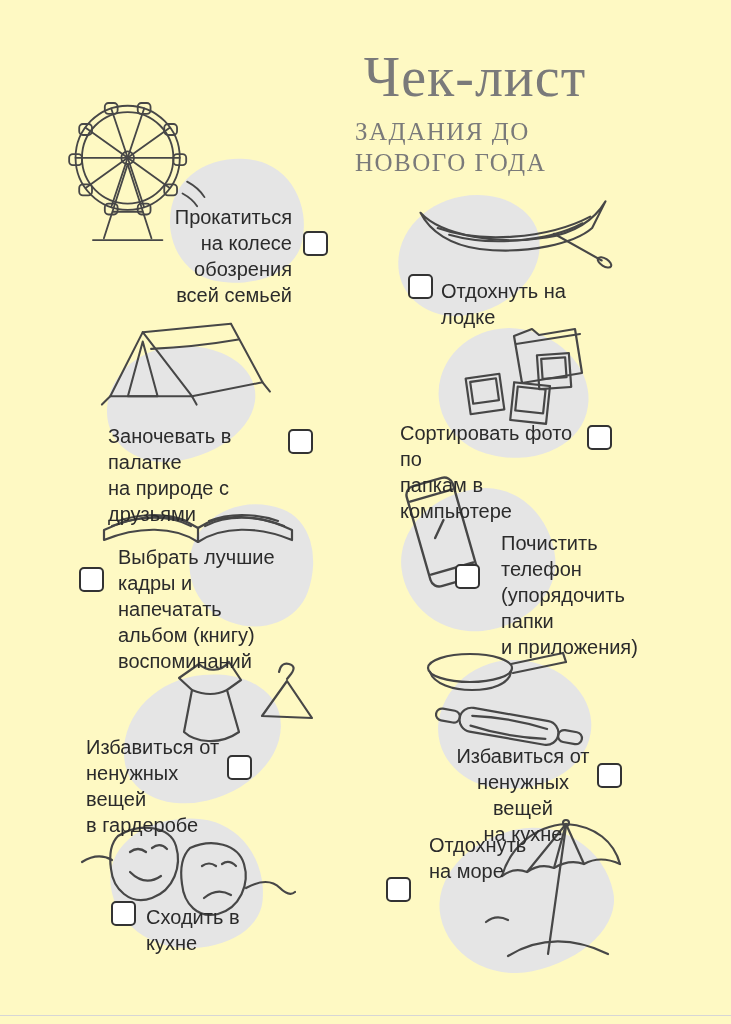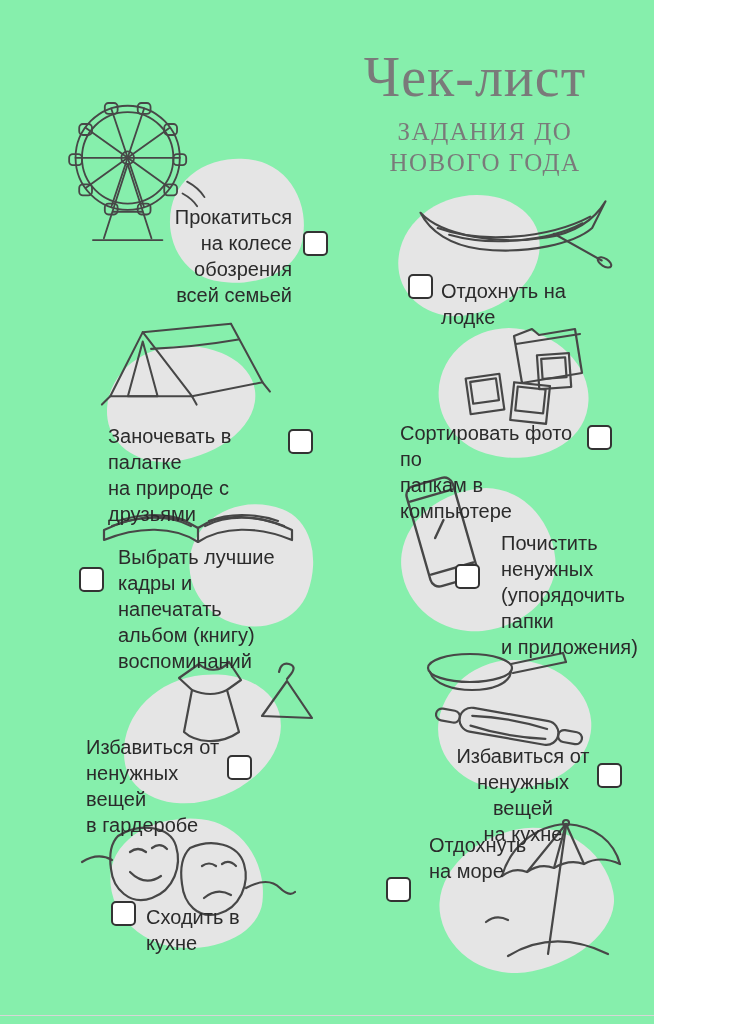--- a/index.html
+++ b/index.html
@@ -1,35 +1,35 @@
 <!DOCTYPE html>
 <html><head>
 <meta charset="utf-8">
 <style>
   html,body{margin:0;padding:0;background:#fff;}
   .page{
     position:relative;
-    width:654px;height:1024px;
-    background:#86efac;
+    width:731px;height:1024px;
+    background:#fef9c3;
     overflow:hidden;
     font-family:"Liberation Sans", sans-serif;
     color:#2b2b2b;
   }
   
   .title{
     position:absolute;left:330px;top:48px;width:290px;margin:0;
     font-family:"Liberation Serif", serif;
     font-weight:400;font-size:56px;line-height:1.05;
     color:#7a7a7a;text-align:center;letter-spacing:1px;
   }
   .subtitle{
     position:absolute;left:355px;top:116px;width:260px;
     font-family:"Liberation Serif", serif;
     font-size:25px;line-height:1.25;letter-spacing:1.5px;
-    color:#7a7a7a;text-align:center;white-space:pre-line;
+    color:#7a7a7a;white-space:pre-line;
   }
   
   .item{display:contents;}
   .blob,.icon,.label,.checkbox{position:absolute;}
   .blob{background:#e5e5e5;z-index:0;}
   .icon{z-index:1;}
   .icon svg{width:100%;height:100%;display:block;}
   .label{
     z-index:2;font-size:20px;line-height:26px;white-space:pre-line;
   }
@@ -285,21 +285,21 @@
       <svg viewBox="0 0 92 118">
           <g fill="none" stroke="#474747" stroke-width="2.4" stroke-linecap="round" stroke-linejoin="round" transform="rotate(-16 46 59)">
         <rect x="22" y="6" width="48" height="104" rx="9"></rect>
         <line x1="24" y1="20" x2="68" y2="20"></line>
         <line x1="24" y1="96" x2="68" y2="96"></line>
         <path d="M38,62 l13,-15"></path>
       </g>
         </svg>
     </div>
     <div class="label">Почистить
-ненужных
+телефон
 (упорядочить
 папки
 и приложения)</div>
     <div class="checkbox"></div>
   </div>
 
   
   <div class="item i9">
     <div class="blob"></div>
     <div class="icon">

